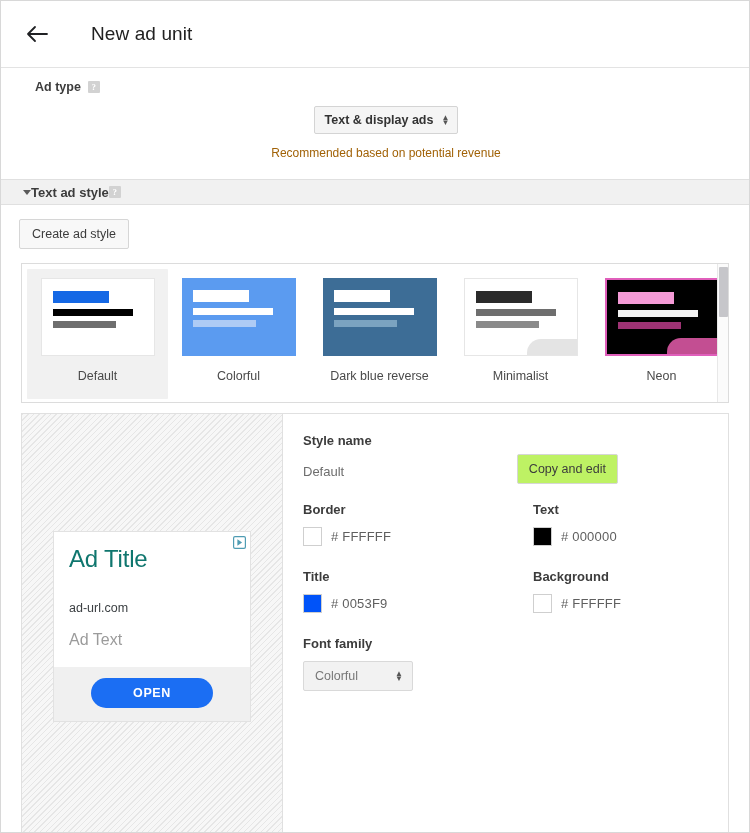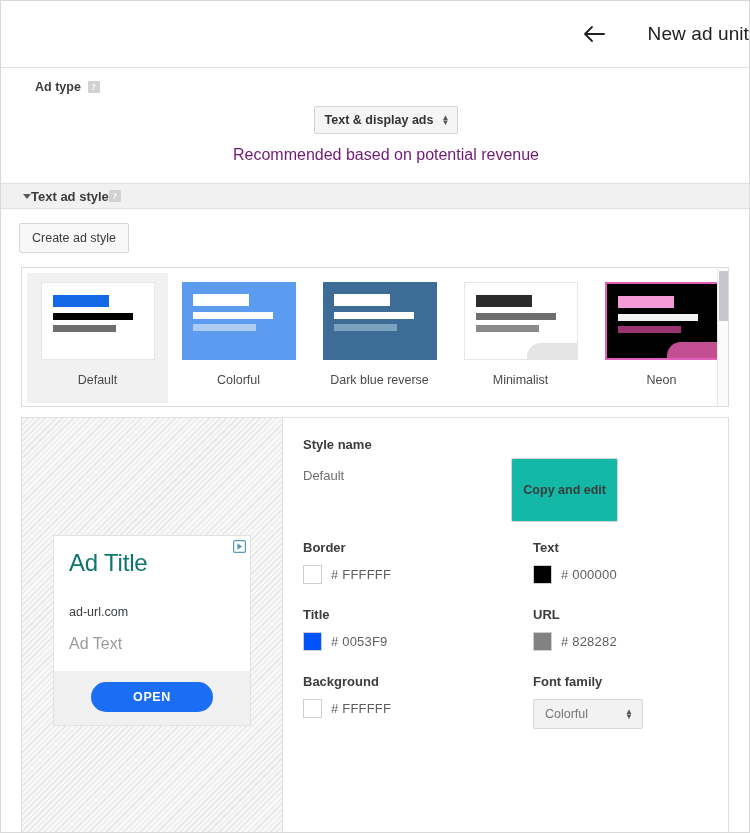--- a/index.html
+++ b/index.html
@@ -19,21 +19,20 @@
   }
 
   
   .header {
     height: 67px;
     display: flex;
     align-items: center;
     padding-left: 22px;
     background: #ffffff;
     border-bottom: 1px solid #e3e3e3;
-    justify-content: flex-end;
   }
   .back-arrow {
     width: 28px; height: 28px;
     display: flex; align-items: center; justify-content: center;
     cursor: pointer;
     flex: 0 0 auto;
   }
   .back-arrow svg { display: block; }
   .header-title {
     margin-left: 40px;
@@ -90,22 +89,22 @@
     cursor: pointer;
   }
   .spin-arrows {
     display: inline-flex;
     flex-direction: column;
     line-height: 5px;
     font-size: 8px;
     color: #555;
   }
   .recommend-text {
-    font-size: 16px;
-    color: #701a75;
+    font-size: 12px;
+    color: #a16207;
   }
 
   
   .section-bar {
     margin-top: 19px;
     height: 26px;
     background: #f1f1f1;
     border-top: 1px solid #e0e0e0;
     border-bottom: 1px solid #e0e0e0;
     display: flex;
@@ -300,27 +299,27 @@
     align-items: flex-start;
     justify-content: space-between;
     padding-right: 110px;
     margin-top: 16px;
   }
   .stylename-value {
     font-size: 13px;
     color: #6d6d6d;
   }
   .btn-copy {
-    background: #14b8a6;
+    background: #bef264;
     border: 1px solid #d6d6d6;
     border-radius: 2px;
     font-size: 12.5px;
-    font-weight: bold;
+    font-weight: normal;
     color: #3c3c3c;
-    padding: 24px 11px;
+    padding: 7px 11px;
     cursor: pointer;
     margin-top: -10px;
   }
   .color-grid {
     display: grid;
     grid-template-columns: 230px 1fr;
     row-gap: 23px;
     margin-top: 18px;
   }
   .cg-label {
@@ -493,27 +492,20 @@
             </div>
           </div>
           <div>
             <div class="cg-label">Title</div>
             <div class="swatch-row">
               <div class="swatch" style="background: rgb(0, 83, 249);"></div>
               <div class="hexval"># 0053F9</div>
             </div>
           </div>
           <div>
-            <div class="cg-label">URL</div>
-            <div class="swatch-row">
-              <div class="swatch" style="background: rgb(130, 130, 130);"></div>
-              <div class="hexval"># 828282</div>
-            </div>
-          </div>
-          <div>
             <div class="cg-label">Background</div>
             <div class="swatch-row">
               <div class="swatch" style="background: rgb(255, 255, 255);"></div>
               <div class="hexval"># FFFFFF</div>
             </div>
           </div>
           <div><div class="cg-label">Font family</div><div class="font-select">
               <span>Colorful</span>
               <span class="spin-arrows">
                 <span>▲</span>

